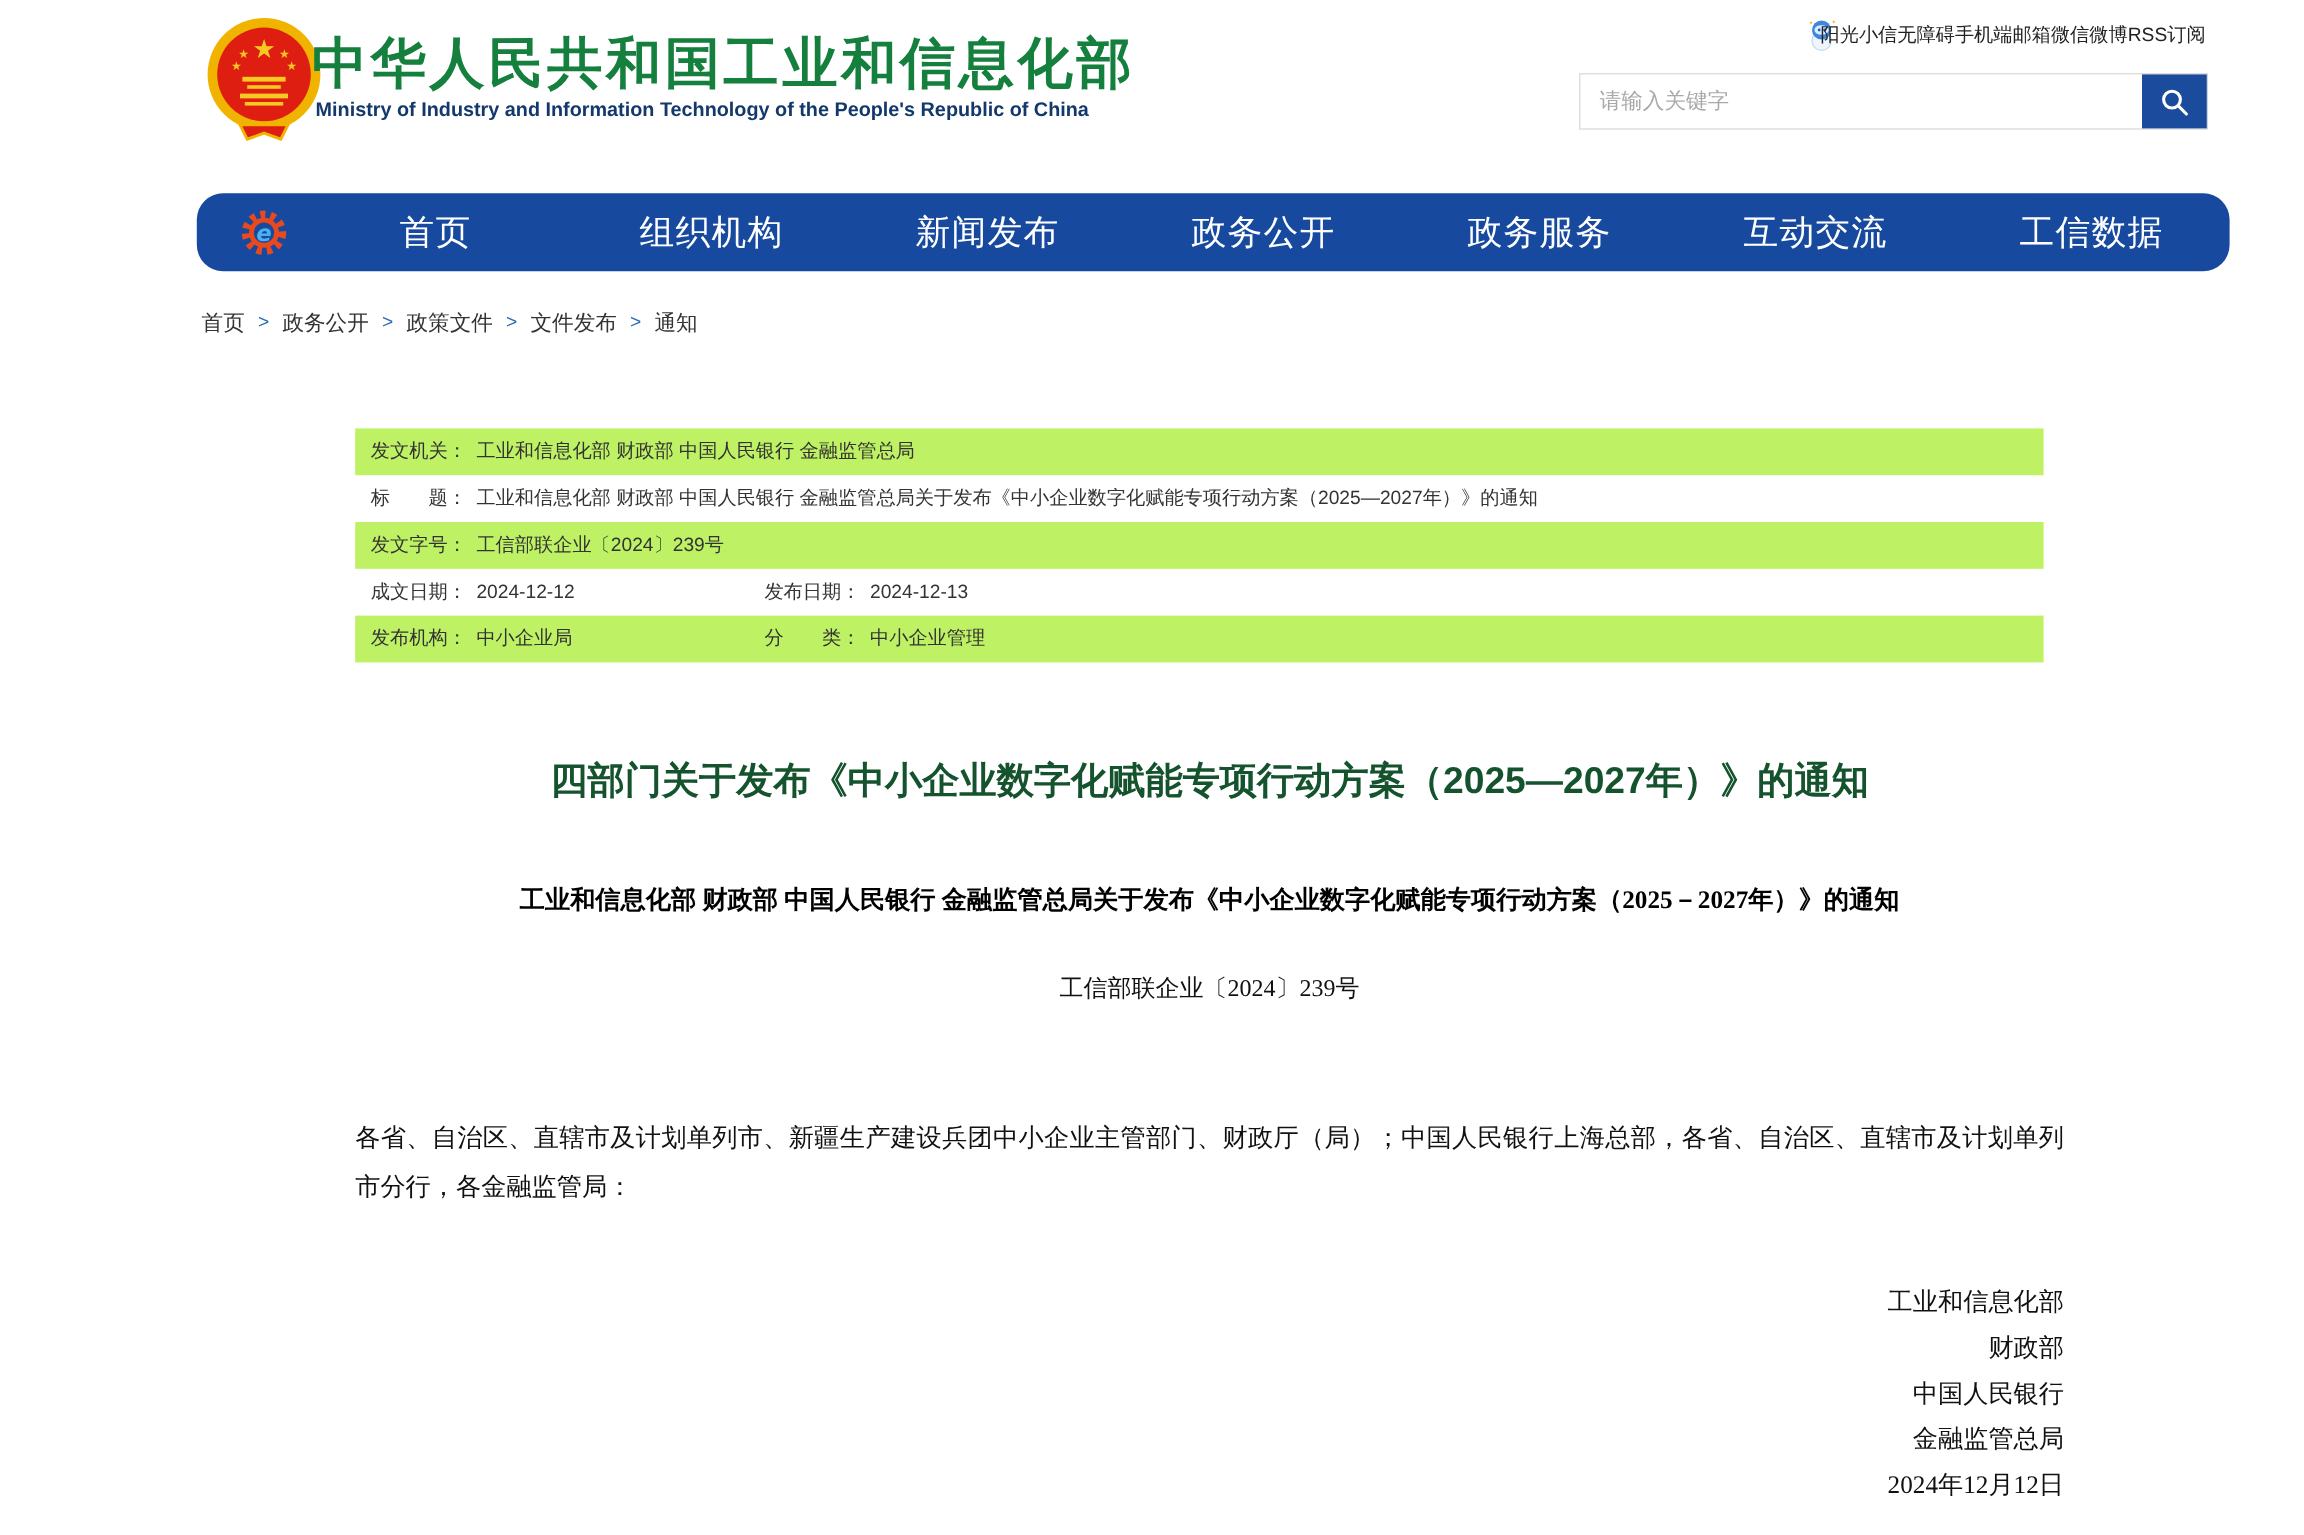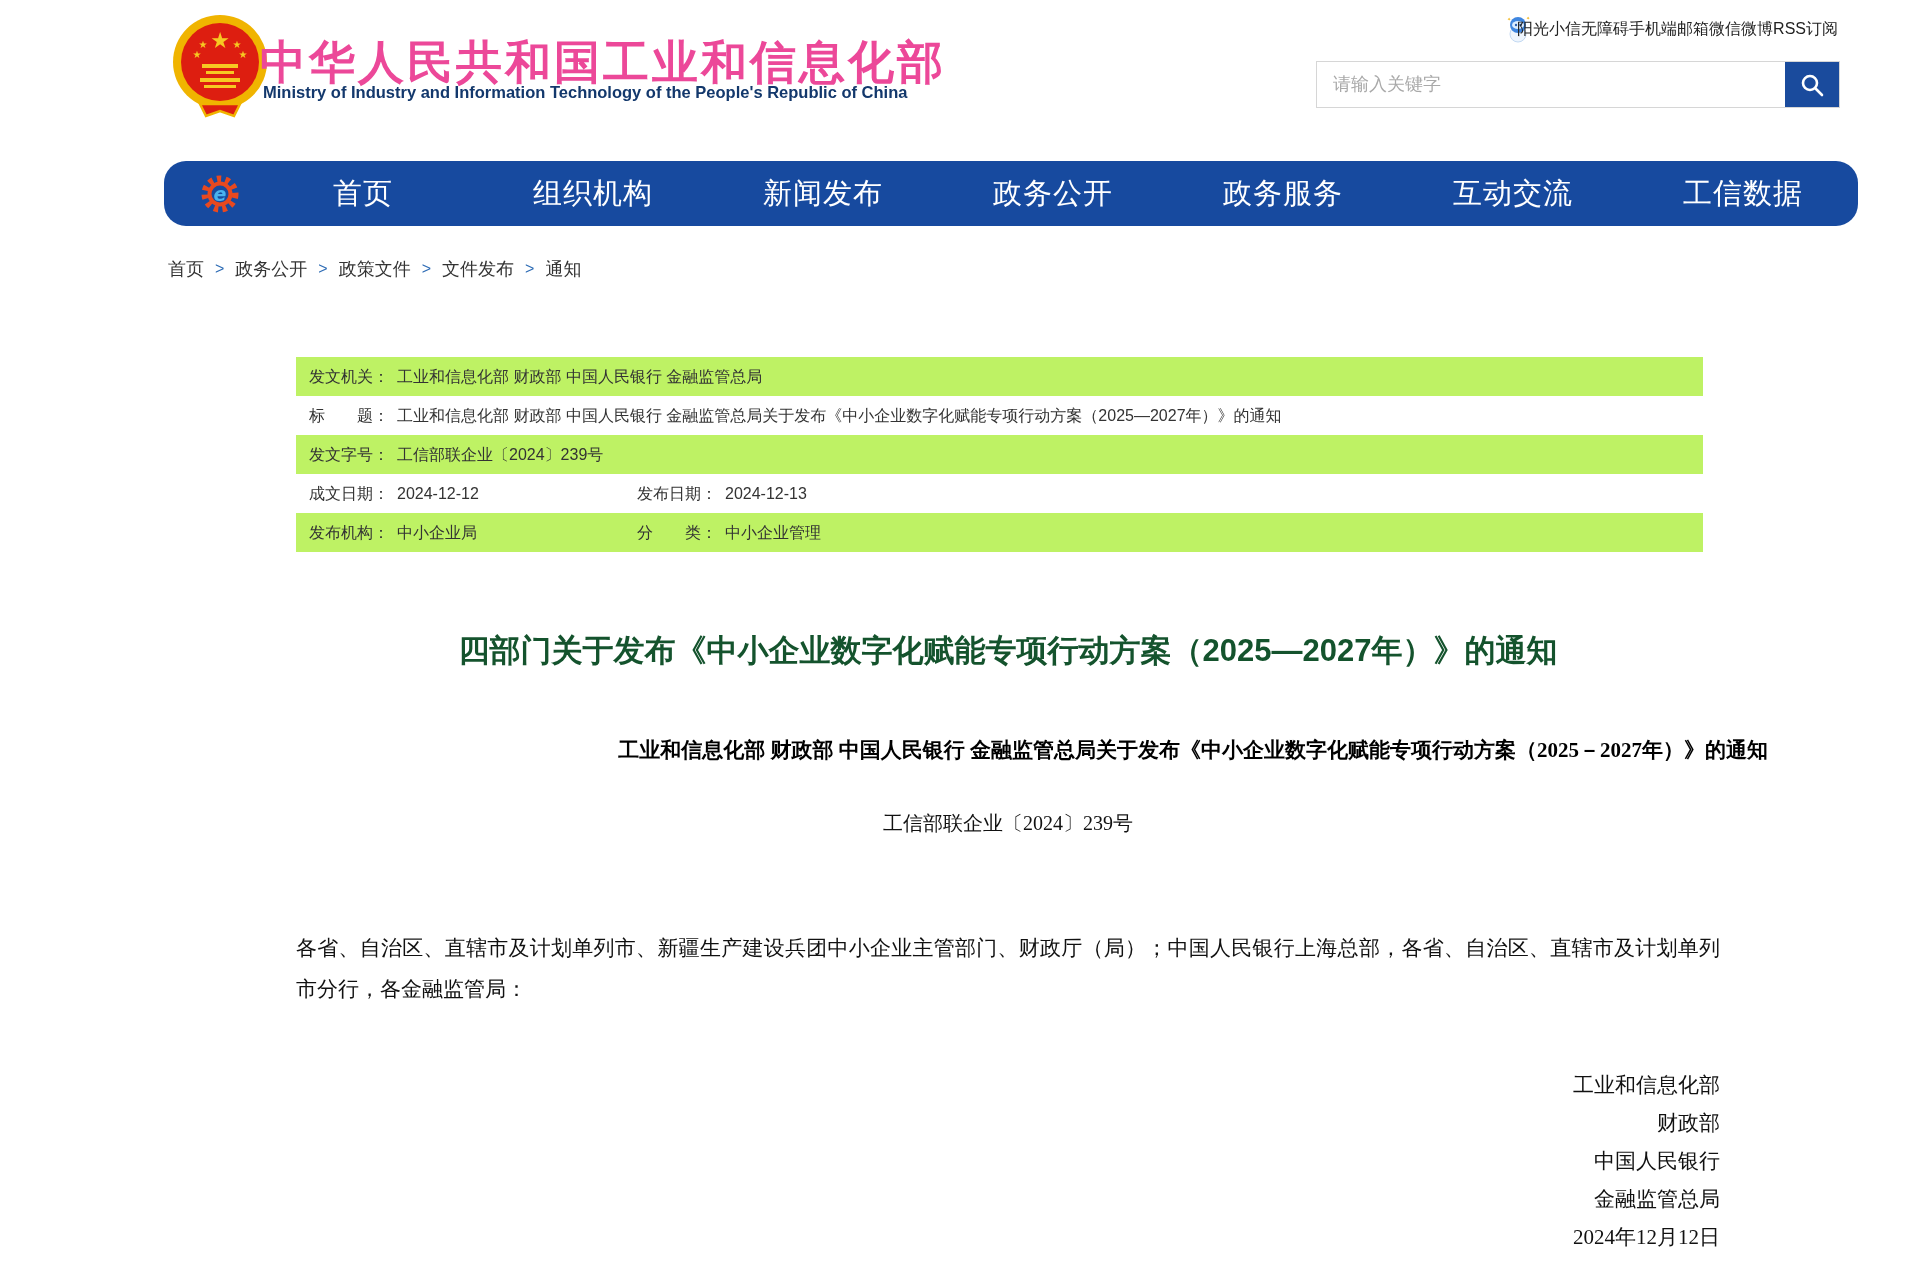--- a/index.html
+++ b/index.html
@@ -1,22 +1,22 @@
 <!DOCTYPE html>
 <html><head>
 <meta charset="utf-8">
 <style>
   html,body{margin:0;padding:0;background:#fff;}
   .page{position:relative;width:1920px;height:1279px;background:#fff;overflow:hidden;
         font-family:"Liberation Sans","DejaVu Sans",sans-serif;color:#333;}
 
   
   .emblem{position:absolute;left:170px;top:12px;width:100px;height:106px;}
-  .site-title{position:absolute;left:260px;top:32px;font-size:46px;font-weight:bold;
-              color:#ec4899;letter-spacing:3px;white-space:nowrap;}
+  .site-title{position:absolute;left:260px;top:22px;font-size:46px;font-weight:bold;
+              color:#15803d;letter-spacing:3px;white-space:nowrap;}
   .site-subtitle{position:absolute;left:263px;top:83px;font-size:16.5px;font-weight:600;
                  color:#13386c;white-space:nowrap;}
 
   .quick-links{position:absolute;top:14px;right:82px;display:flex;align-items:center;
                font-size:16px;color:#222;}
   .quick-links .qlink{cursor:pointer;white-space:nowrap;}
   .robot-ico{width:30px;height:30px;margin-right:-16px;}
 
   .search{position:absolute;top:61px;left:1316px;width:524px;height:47px;
           border:1px solid #d6d6d6;background:#fff;display:flex;box-sizing:border-box;}
@@ -44,21 +44,21 @@
   .meta-row{height:39px;line-height:39px;padding-left:13px;display:flex;box-sizing:border-box;}
   .meta-row.odd{background:#bef264;}
   .meta-pair{white-space:nowrap;}
   .meta-pair.fixed{width:328px;}
   .meta-label{margin-right:8px;}
 
   
   .doc-serif{font-family:"Liberation Serif","DejaVu Serif",serif;}
   .doc-title{position:absolute;top:630px;left:296px;width:1424px;text-align:center;
              font-size:31px;font-weight:bold;color:#14532d;}
-  .doc-subtitle{position:absolute;top:736px;left:248px;width:1520px;text-align:right;
+  .doc-subtitle{position:absolute;top:736px;left:248px;width:1520px;text-align:center;
                 font-size:21px;font-weight:bold;color:#000;}
   .doc-number{position:absolute;top:810px;left:296px;width:1424px;text-align:center;
               font-size:20px;color:#111;}
   .doc-para1{position:absolute;top:884px;left:296px;width:1424px;font-size:21px;
              line-height:41px;color:#111;text-align:justify;margin-top:44px;}
   .doc-para2{position:absolute;top:1002px;left:296px;width:1424px;font-size:21px;
              line-height:41px;color:#111;text-indent:2em;}
   .signatures{position:absolute;top:1066px;left:296px;width:1424px;text-align:right;
               font-size:21px;line-height:38px;color:#111;}
 </style>

